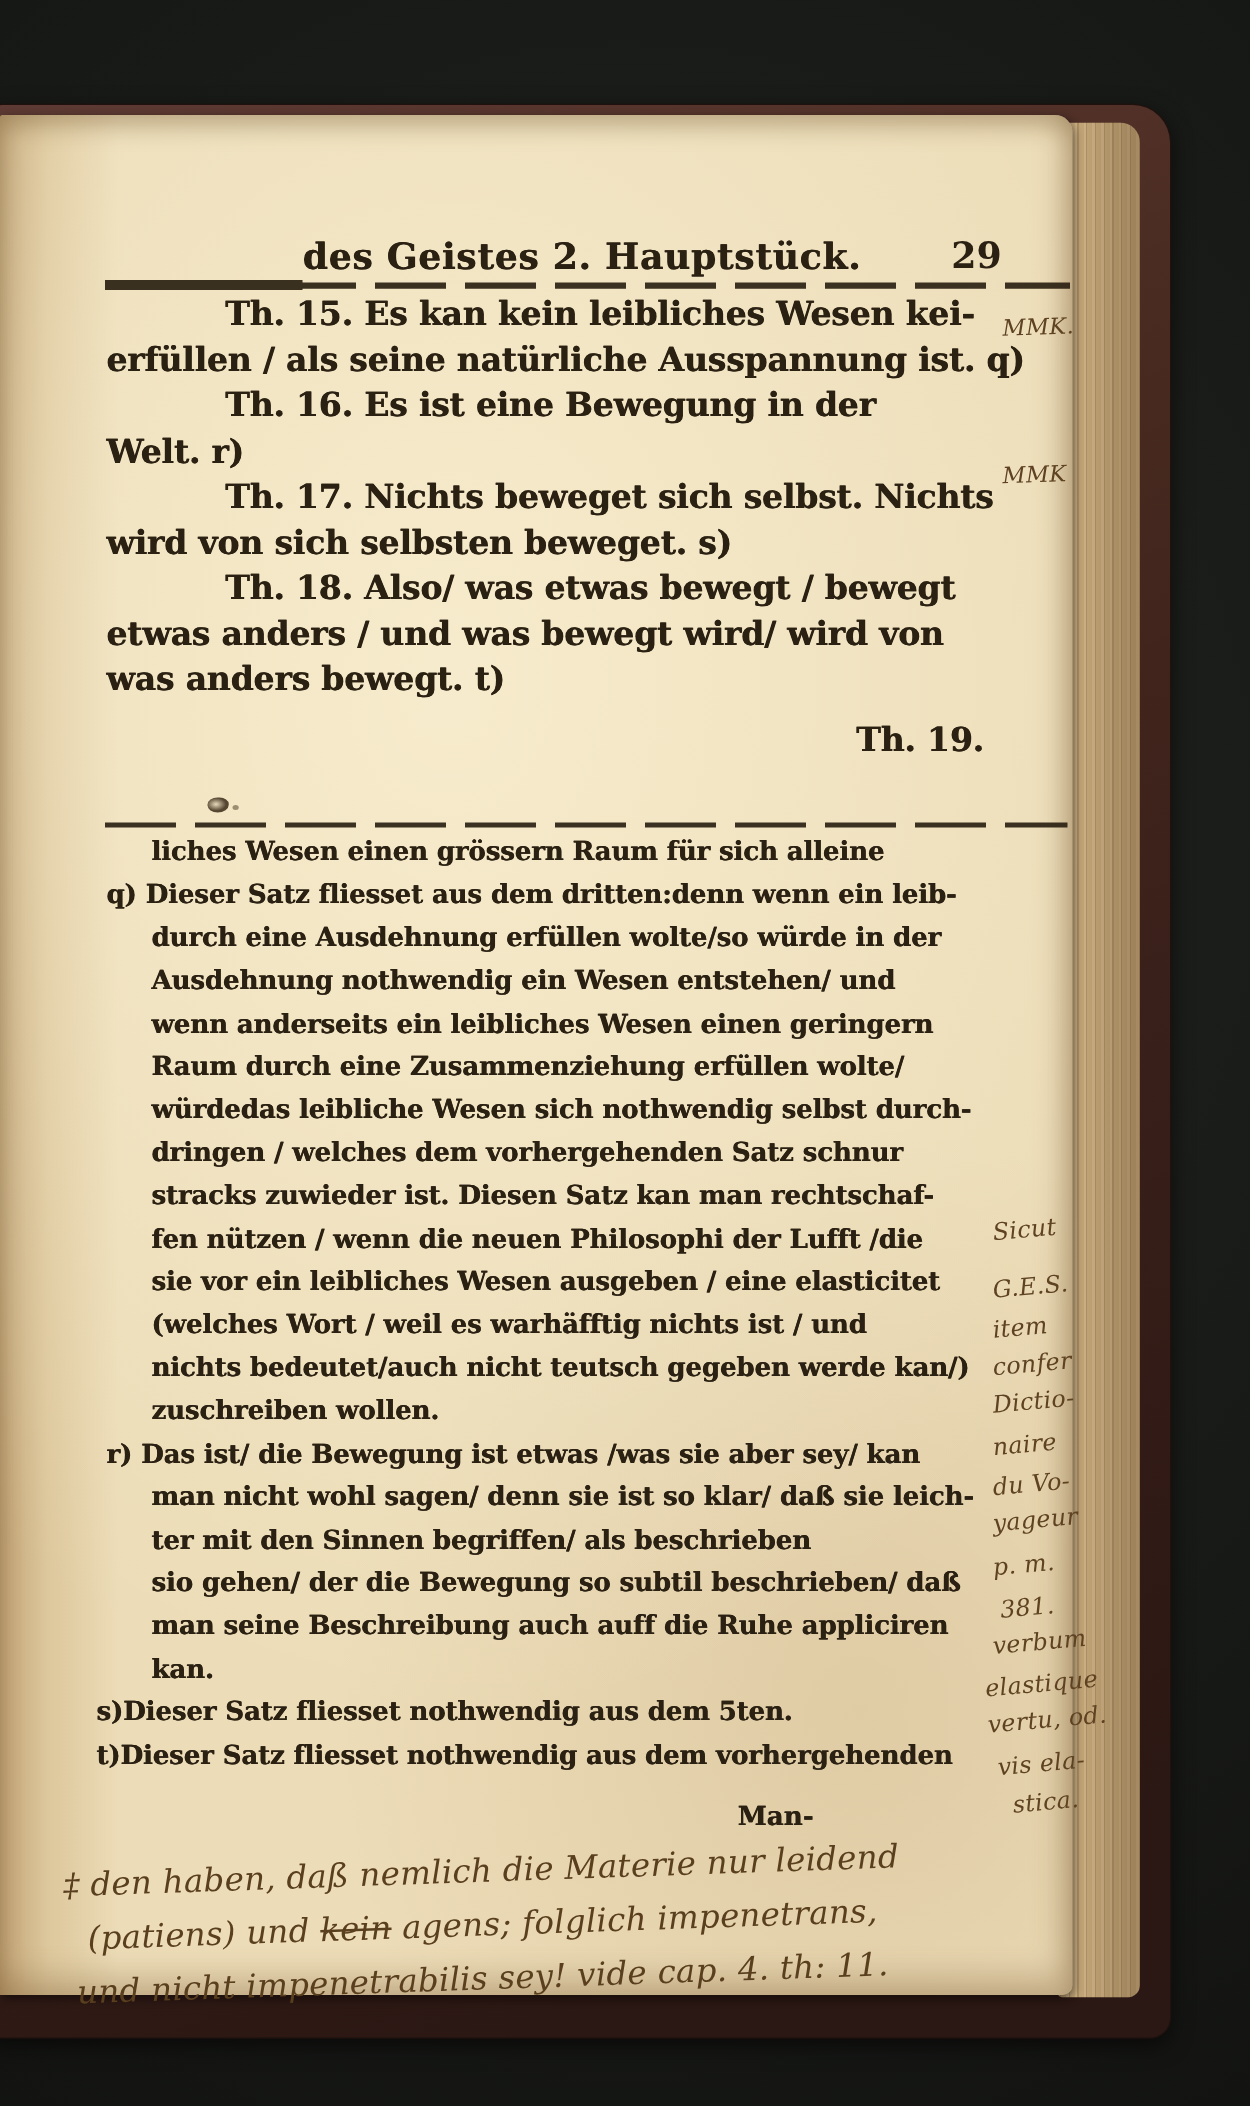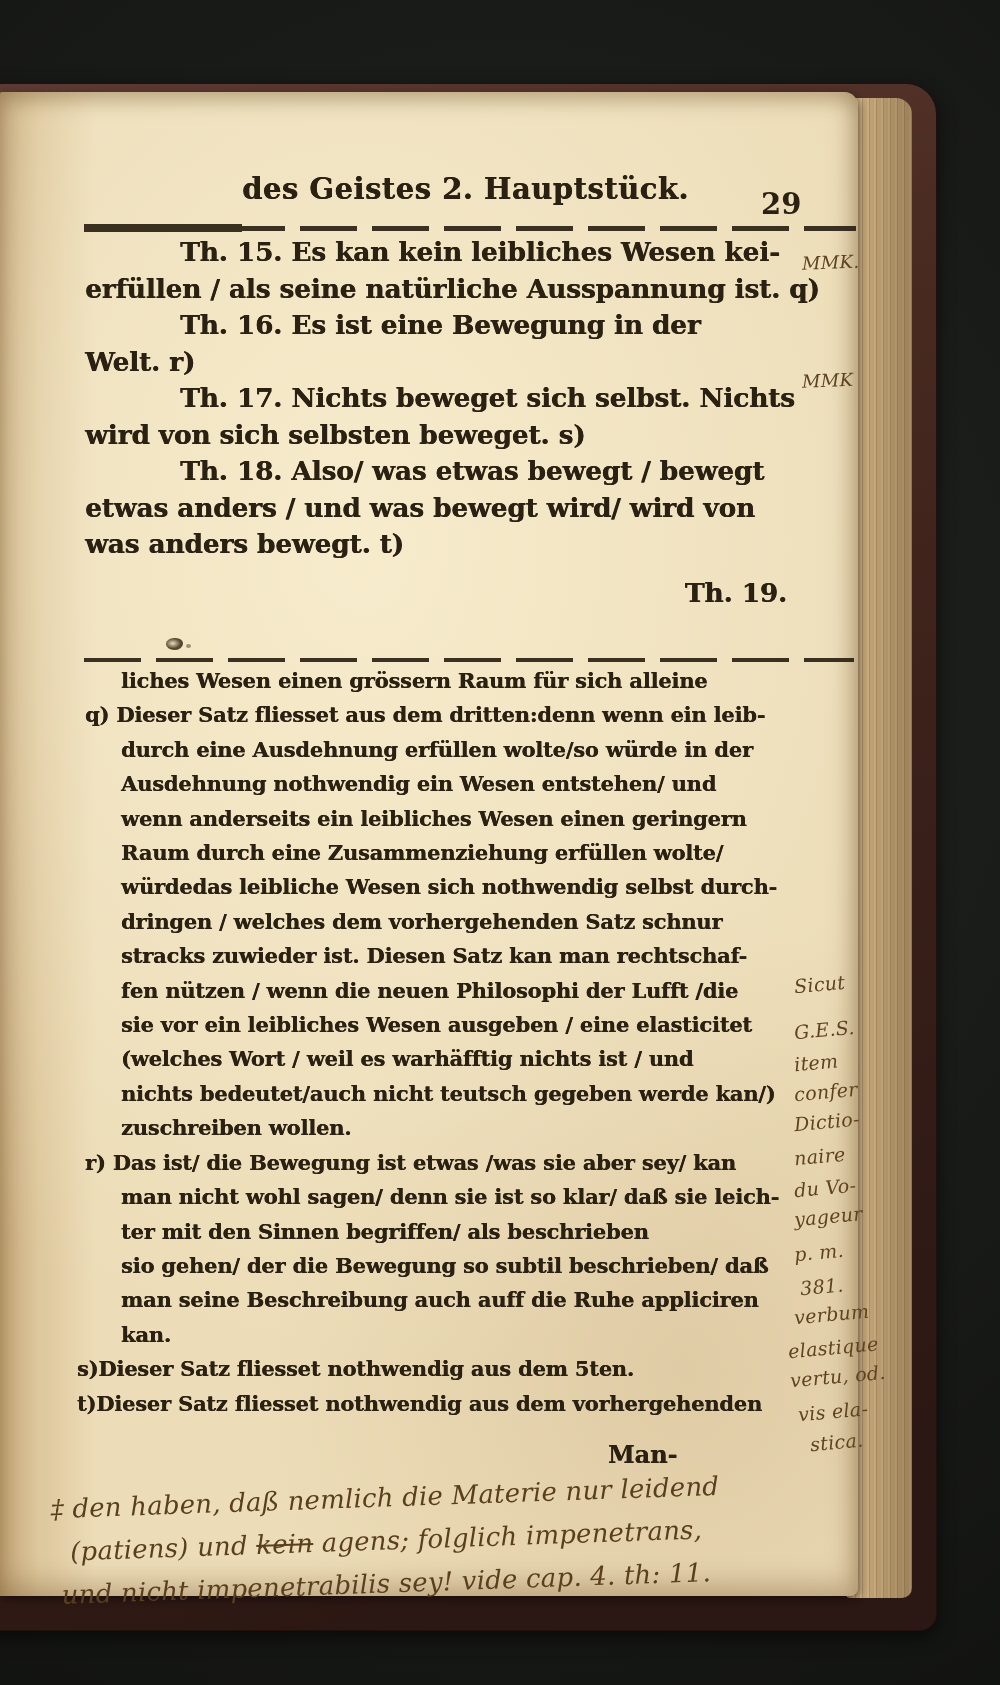--- a/index.html
+++ b/index.html
@@ -38,21 +38,21 @@
       radial-gradient(ellipse 70% 45% at 80% 85%, rgba(150,110,60,.15), rgba(0,0,0,0) 70%),
       linear-gradient(90deg,#c3a577 0,#ddc79c 38px,#ecdcb7 95px),
       #e9d8b2;
     box-shadow:
       inset 0 10px 18px rgba(110,80,40,.35),
       inset -8px -14px 24px rgba(120,88,48,.33),
       2px 3px 8px rgba(0,0,0,.45);
     border-radius:2px 14px 8px 0;
   }
   .title{
-    position:absolute;left:242px;top:80px;
+    position:absolute;left:242px;top:96px;
     font-size:29px;font-weight:bold;letter-spacing:.5px;
     text-shadow:.4px 0 0 currentColor;
   }
   .pagenum{
     position:absolute;left:761px;top:95px;
     font-size:29px;font-weight:bold;
   }
   .rule{
     position:absolute;height:5px;color:#2b2113;
     background:repeating-linear-gradient(90deg,currentColor 0 57px,rgba(0,0,0,0) 57px 72px);
@@ -73,22 +73,22 @@
   .th19{text-align:right;padding-right:70px;margin-top:12px;}
   .fns{
     position:absolute;left:85px;top:572px;width:716px;
     font-size:21px;line-height:34.4px;font-weight:bold;
     letter-spacing:-.2px;text-shadow:.3px 0 0 currentColor;
   }
   .fl{padding-left:36px;white-space:nowrap;}
   .fl.start{padding-left:0;}
   .fl.outdent{margin-left:-8px;}
   .catchword{
-    position:absolute;left:608px;top:1348px;
-    font-size:24px;font-weight:bold;text-shadow:.3px 0 0 currentColor;text-align:right;
+    position:absolute;left:590px;top:1348px;
+    font-size:21px;font-weight:bold;text-shadow:.3px 0 0 currentColor;text-align:right;
   }
   .mn{
     position:absolute;left:794px;width:96px;
     font-style:italic;font-size:19px;line-height:20px;
     color:#5e4222;transform:rotate(-5deg);letter-spacing:.3px;
     white-space:nowrap;
   }
   .mn.mmk{left:802px;font-size:18px;transform:rotate(-2deg);}
   .hand{
     position:absolute;left:52px;top:1382px;width:810px;

